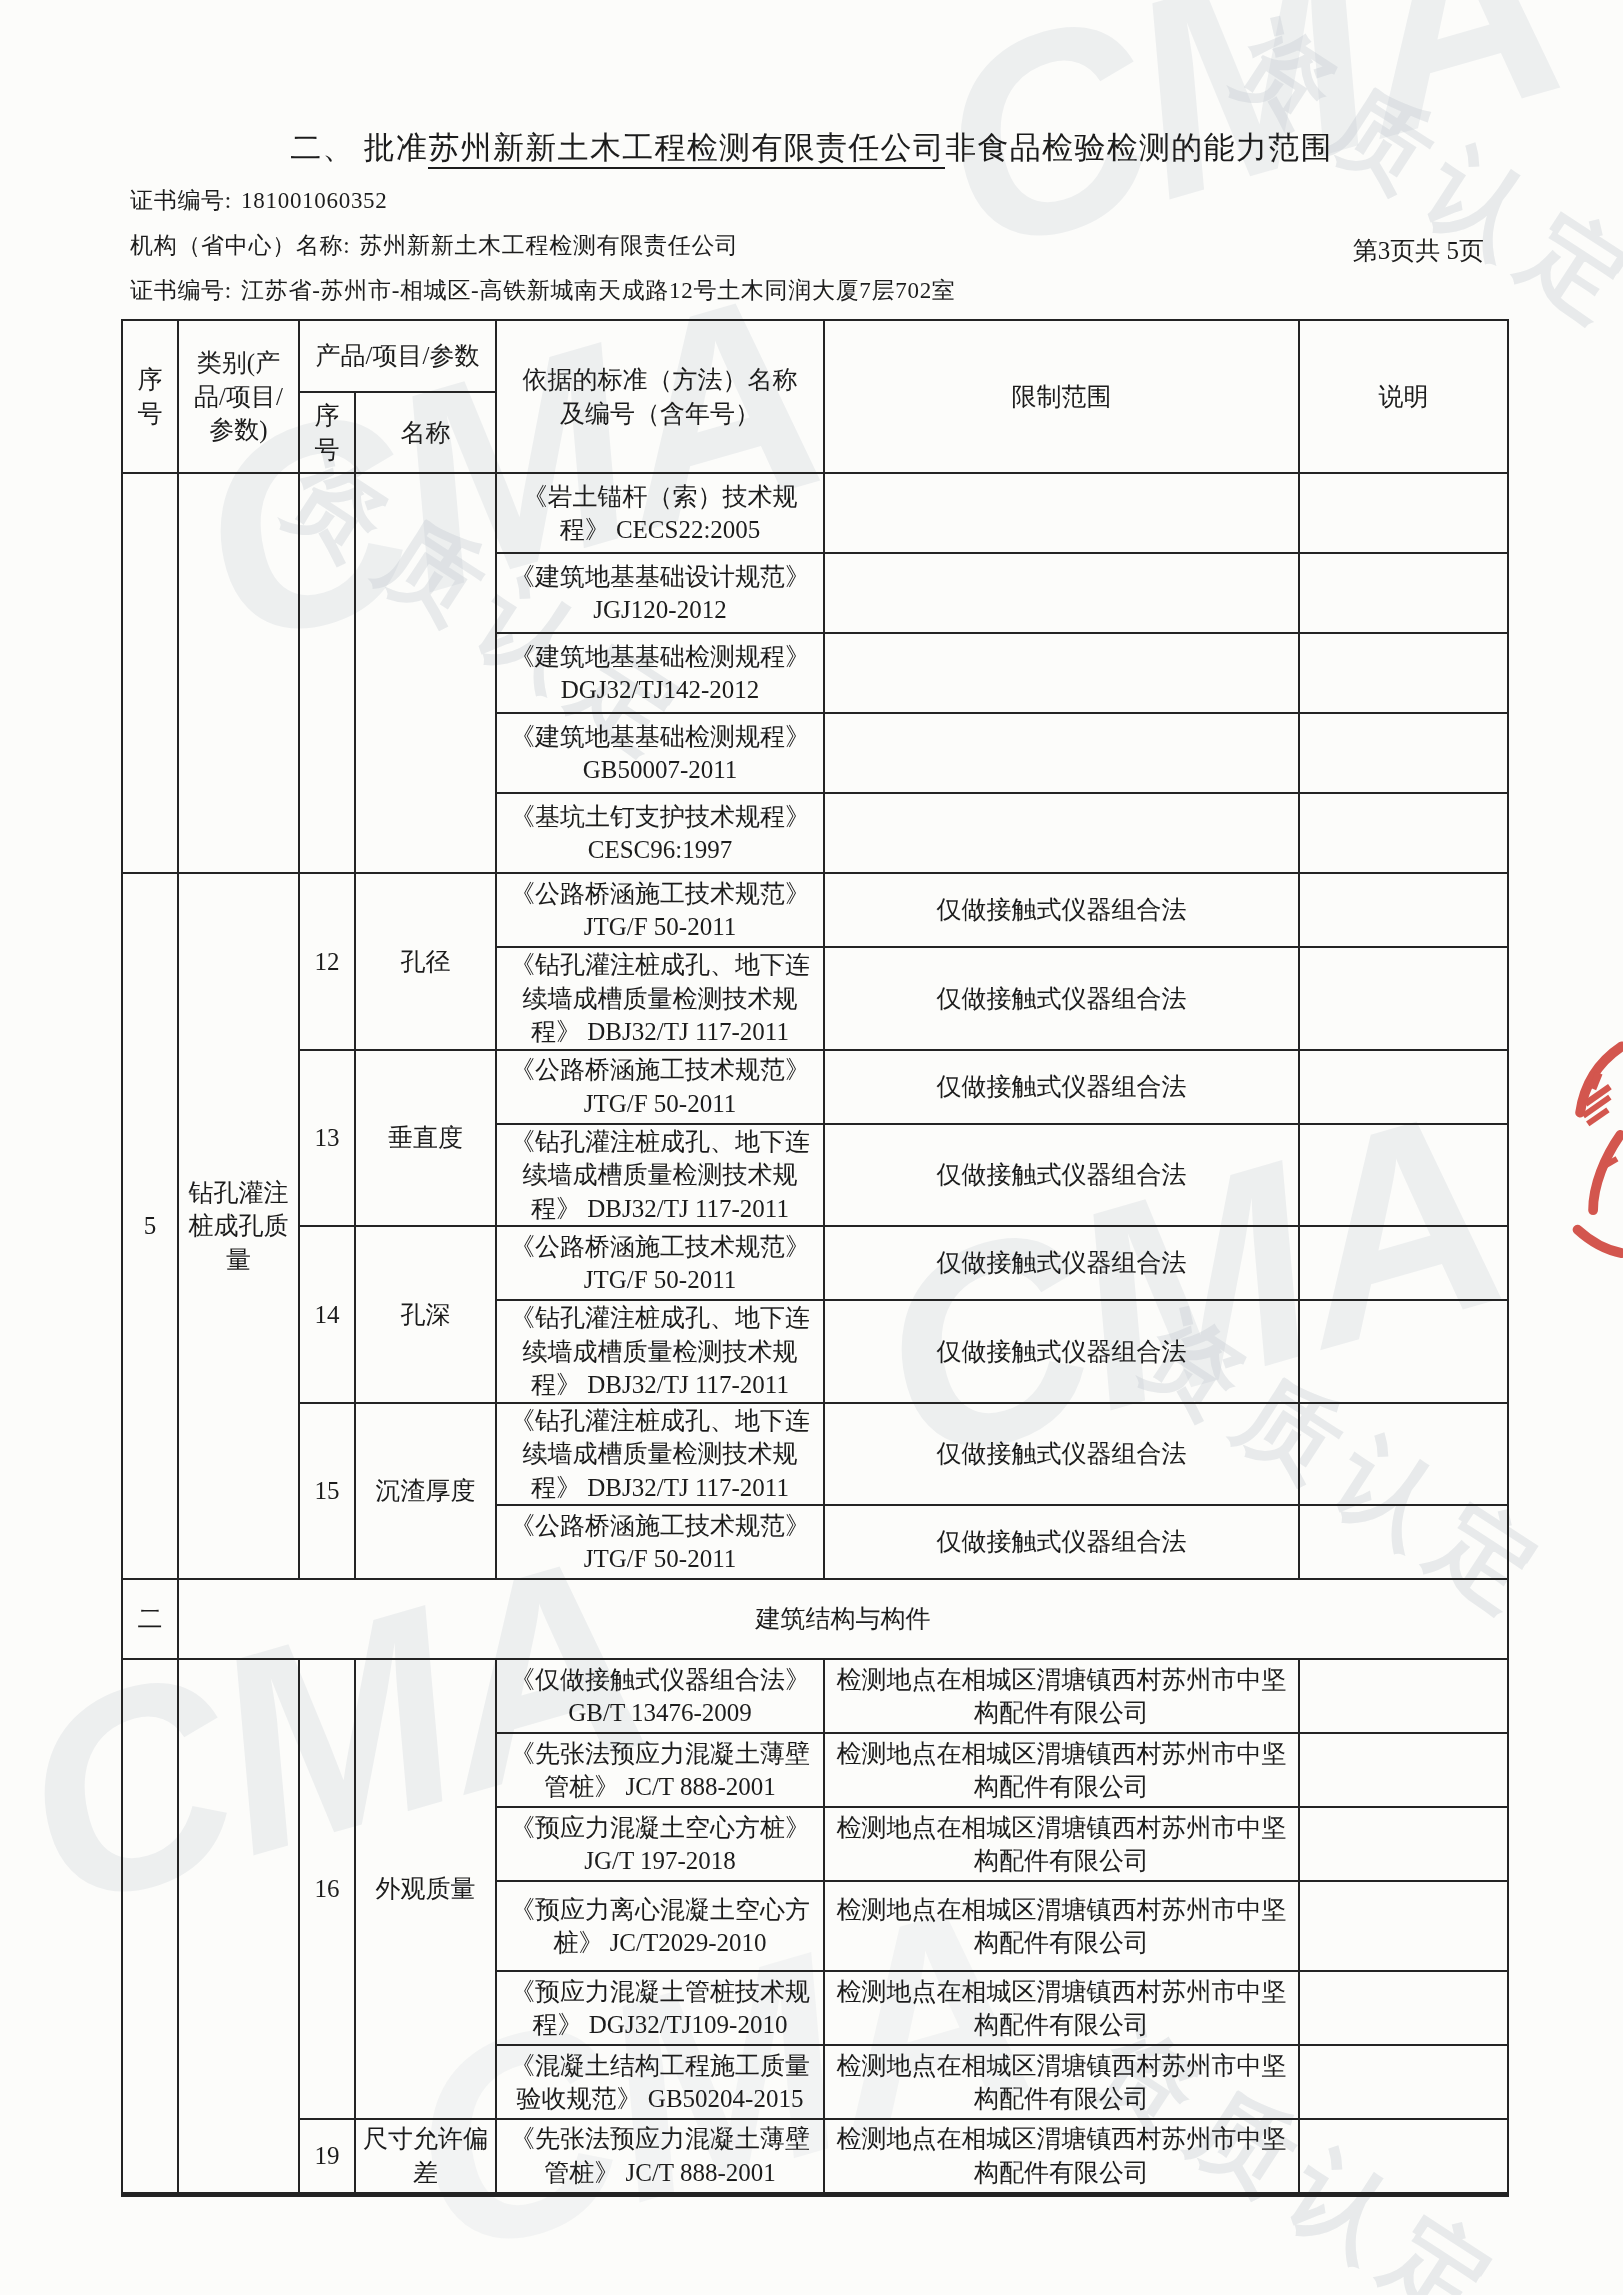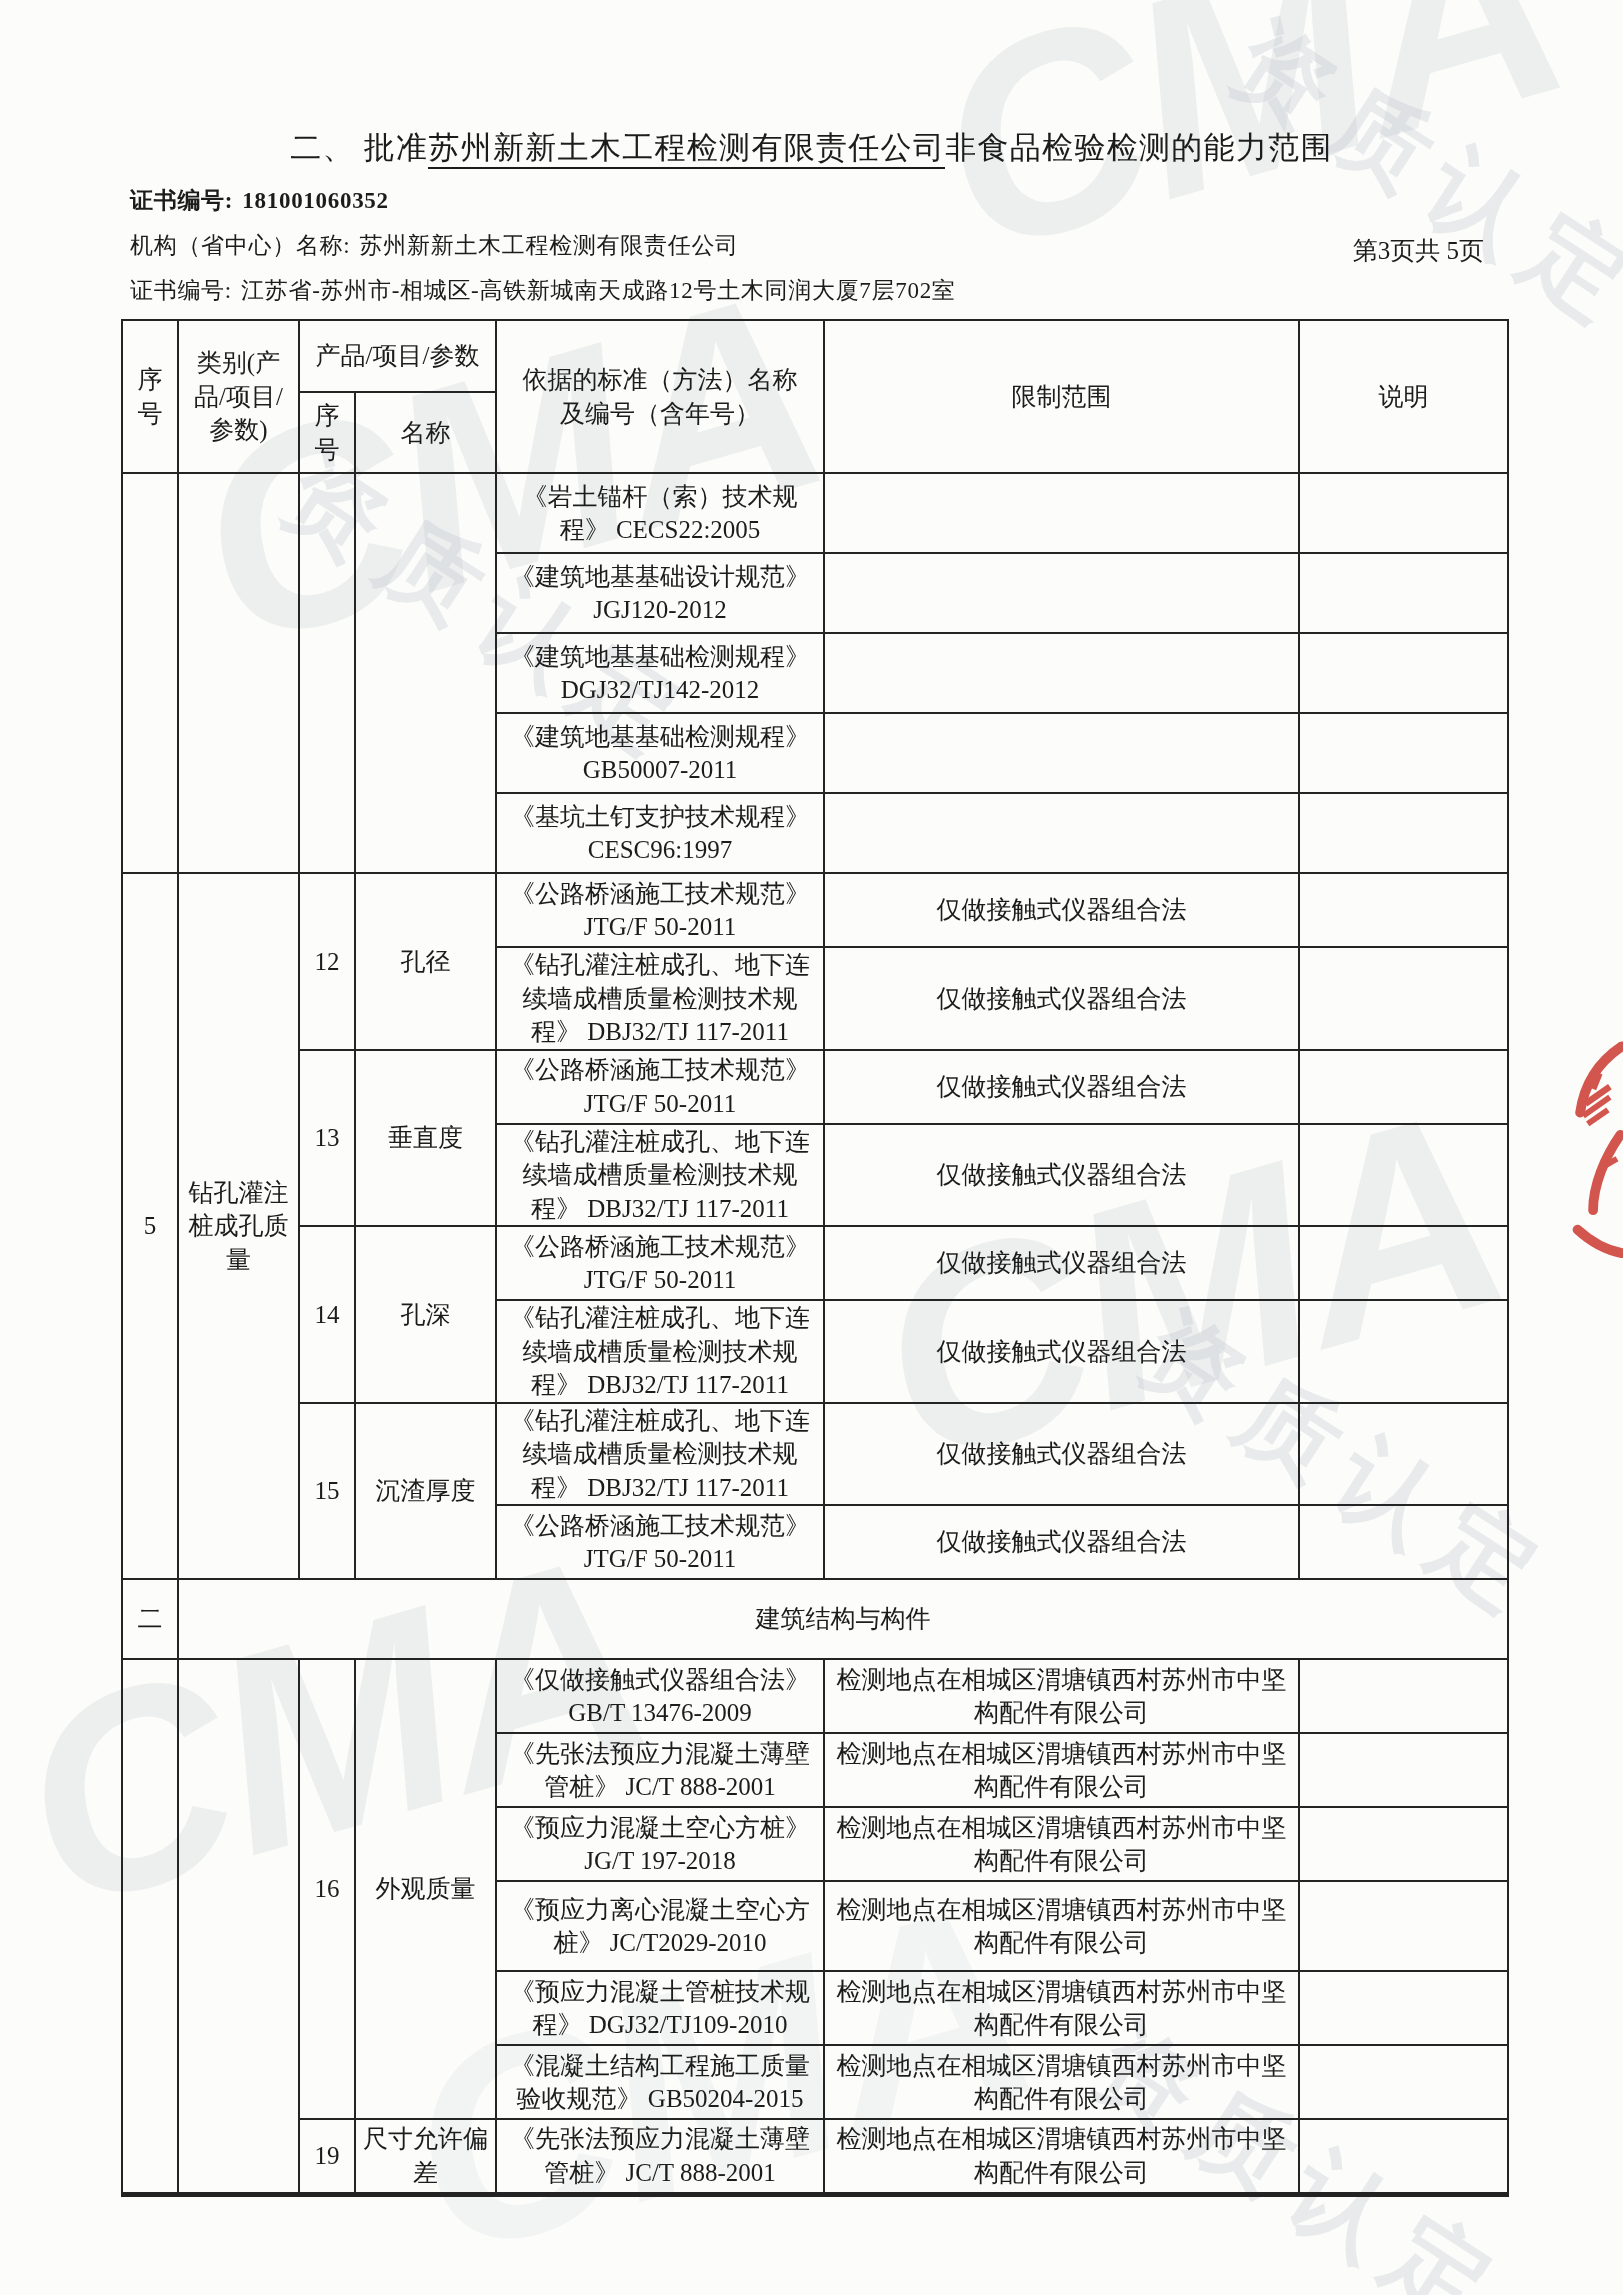--- a/index.html
+++ b/index.html
@@ -24,21 +24,21 @@
     letter-spacing:18.3px;white-space:nowrap;
     transform:rotate(33deg);
   }
   
   .doc-title{
     position:absolute;top:127px;left:0;width:100%;
     text-align:center;font-size:31px;letter-spacing:1.3px;z-index:2;
   }
   .doc-title .u{border-bottom:2.6px solid #1c1c1c;padding-bottom:2px;}
   .meta-line{position:absolute;left:130px;font-size:23px;z-index:2;letter-spacing:0.7px;}
-  .meta-cert{top:185px;font-weight:bold;}
+  .meta-cert{top:185px;}
   .meta-org{top:230px;}
   .meta-addr{top:275px;}
   .page-info{position:absolute;top:234px;right:139px;font-size:25px;z-index:2;}
   .meta-line .lbl{margin-right:9.2px;}
   
   table.doc{
     position:absolute;left:121px;top:319px;width:1384px;
     border-collapse:collapse;table-layout:fixed;z-index:2;
     border:2.6px solid #232323;border-bottom:5.9px solid #232323;
   }

